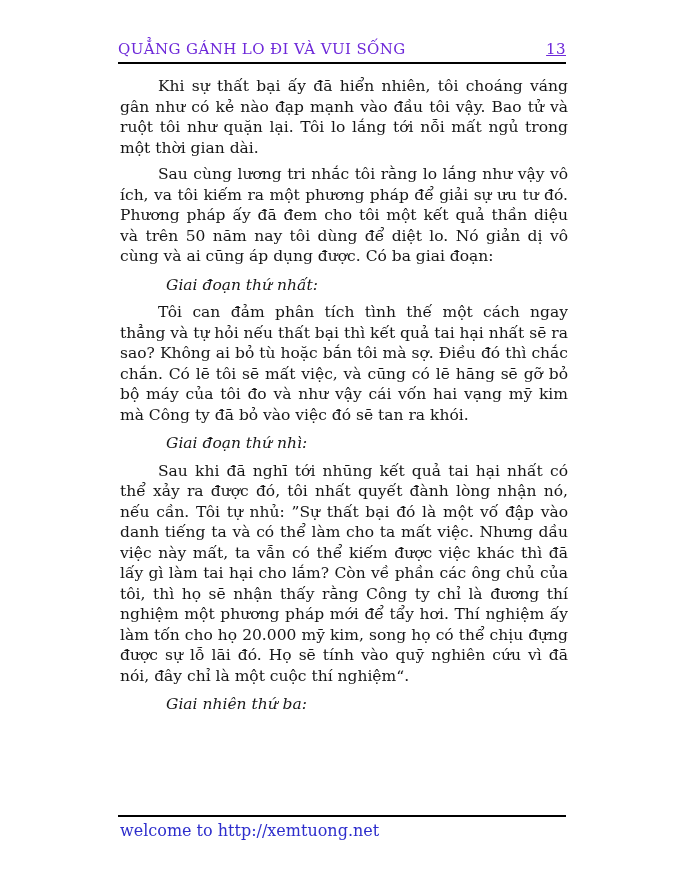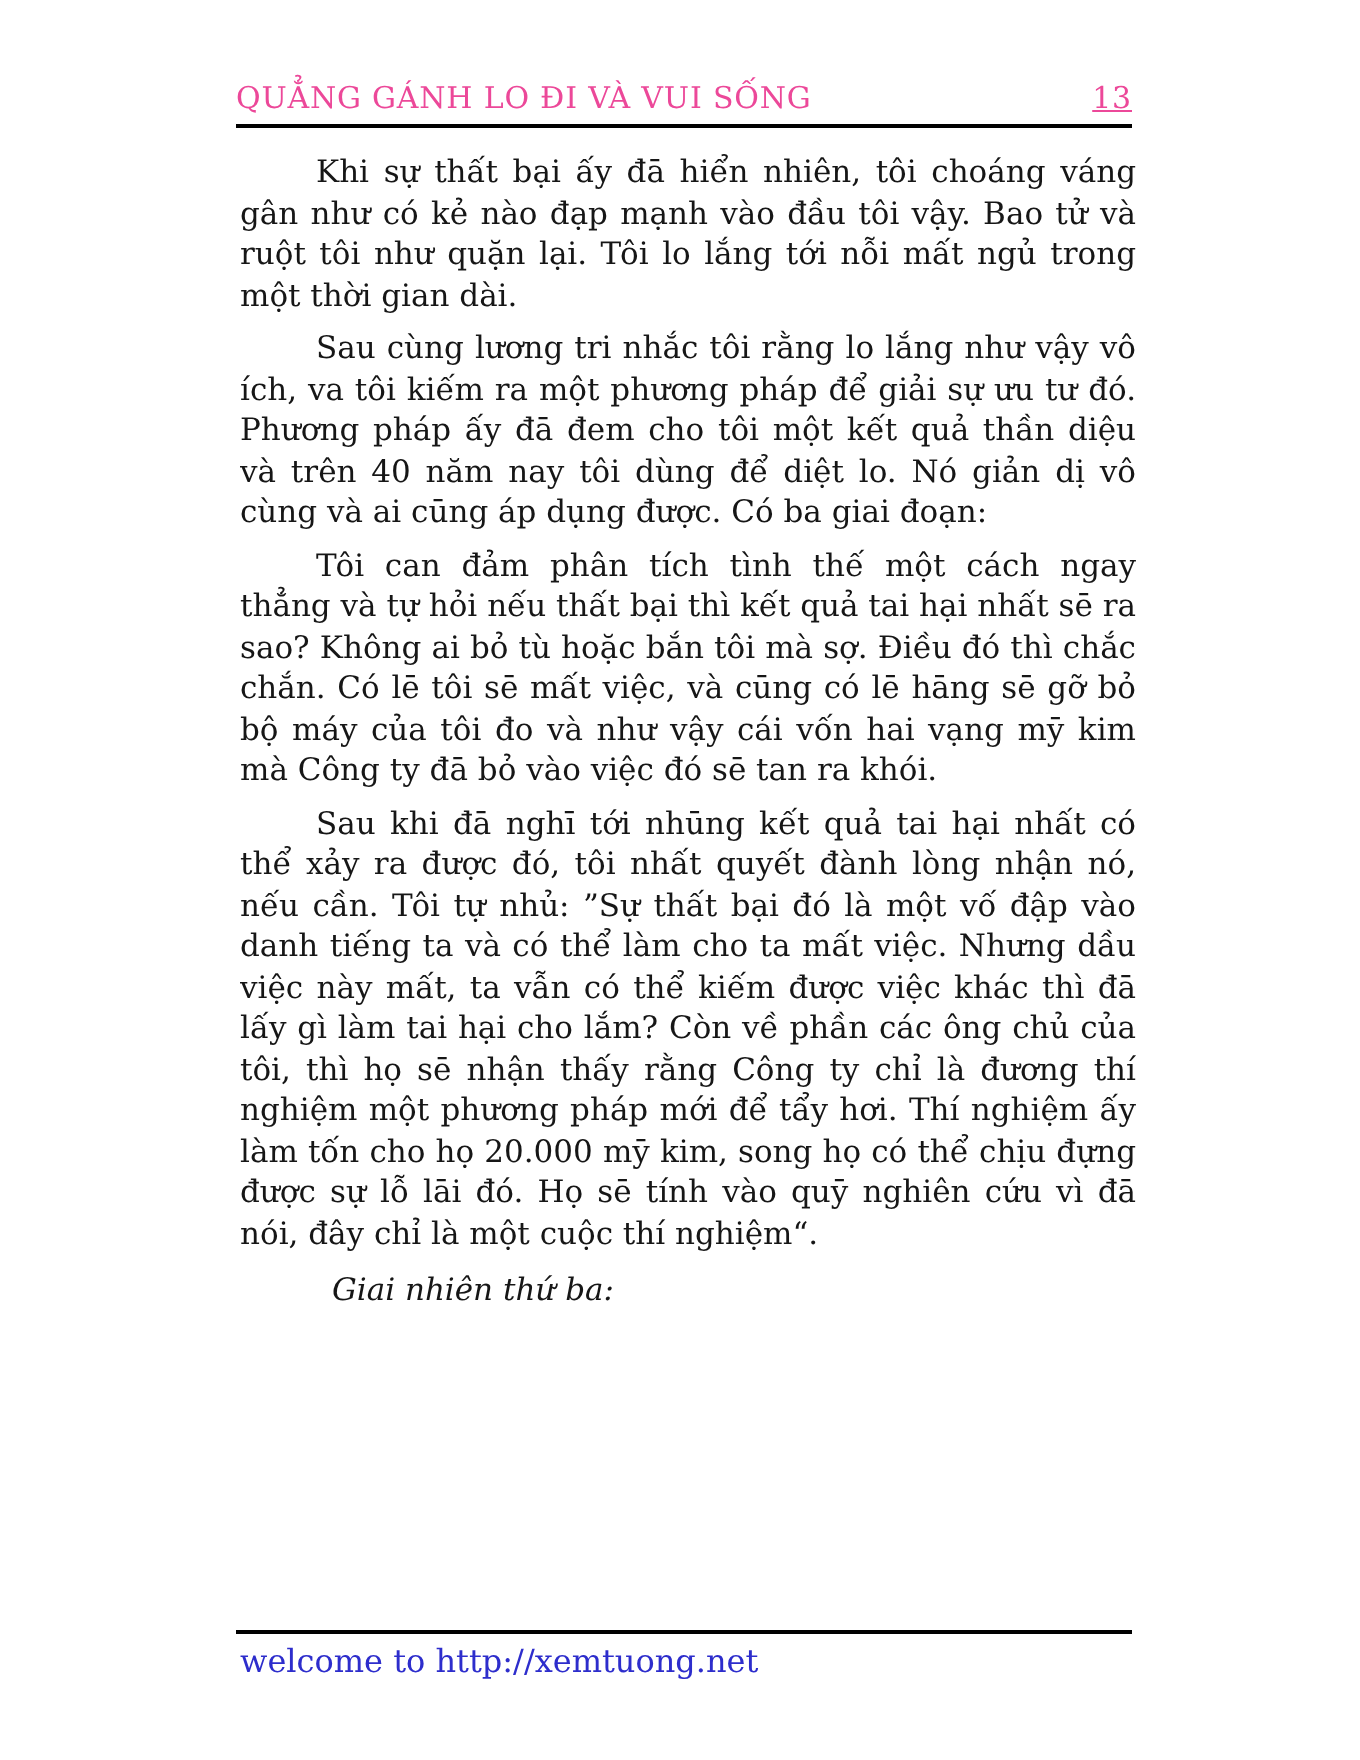--- a/index.html
+++ b/index.html
@@ -17,21 +17,21 @@
   }
   
   .page-header {
     position: absolute;
     top: 40px;
     left: 118px;
     width: 448px;
     display: flex;
     justify-content: space-between;
     align-items: baseline;
-    color: #ec4899;
+    color: #6d28d9;
     font-size: 15px;
     letter-spacing: 0.4px;
   }
   .running-title { white-space: nowrap; }
   .page-number { font-size: 15px; text-decoration: underline; }
   .header-rule {
     position: absolute;
     top: 62px;
     left: 118px;
     width: 448px;
@@ -91,22 +91,24 @@
 
   <div class="page-header">
     <span class="running-title">QUẲNG GÁNH LO ĐI VÀ VUI SỐNG</span>
     <span class="page-number">13</span>
   </div>
 
   <div class="header-rule"></div>
 
   <div class="page-body">
       <p class="para">Khi sự thất bại ấy đā hiển nhiên, tôi choáng váng gân như có kẻ nào đạp mạnh vào đầu tôi vậy. Bao tử và ruột tôi như quặn lại. Tôi lo lắng tới nỗi mất ngủ trong một thời gian dài.</p>
-      <p class="para">Sau cùng lương tri nhắc tôi rằng lo lắng như vậy vô ích, va tôi kiếm ra một phương pháp để giải sự ưu tư đó. Phương pháp ấy đā đem cho tôi một kết quả thần diệu và trên 40 năm nay tôi dùng để diệt lo. Nó giản dị vô cùng và ai cūng áp dụng được. Có ba giai đoạn:</p>
+      <p class="para">Sau cùng lương tri nhắc tôi rằng lo lắng như vậy vô ích, va tôi kiếm ra một phương pháp để giải sự ưu tư đó. Phương pháp ấy đā đem cho tôi một kết quả thần diệu và trên 50 năm nay tôi dùng để diệt lo. Nó giản dị vô cùng và ai cūng áp dụng được. Có ba giai đoạn:</p>
+      <p class="heading">Giai đoạn thứ nhất:</p>
       <p class="para">Tôi can đảm phân tích tình thế một cách ngay thẳng và tự hỏi nếu thất bại thì kết quả tai hại nhất sē ra sao? Không ai bỏ tù hoặc bắn tôi mà sợ. Điều đó thì chắc chắn. Có lē tôi sē mất việc, và cūng có lē hāng sē gỡ bỏ bộ máy của tôi đo và như vậy cái vốn hai vạng mȳ kim mà Công ty đā bỏ vào việc đó sē tan ra khói.</p>
+      <p class="heading">Giai đoạn thứ nhì:</p>
       <p class="para">Sau khi đā nghī tới nhūng kết quả tai hại nhất có thể xảy ra được đó, tôi nhất quyết đành lòng nhận nó, nếu cần. Tôi tự nhủ: ”Sự thất bại đó là một vố đập vào danh tiếng ta và có thể làm cho ta mất việc. Nhưng dầu việc này mất, ta vẫn có thể kiếm được việc khác thì đā lấy gì làm tai hại cho lắm? Còn về phần các ông chủ của tôi, thì họ sē nhận thấy rằng Công ty chỉ là đương thí nghiệm một phương pháp mới để tẩy hơi. Thí nghiệm ấy làm tốn cho họ 20.000 mȳ kim, song họ có thể chịu đựng được sự lỗ lāi đó. Họ sē tính vào quȳ nghiên cứu vì đā nói, đây chỉ là một cuộc thí nghiệm“.</p>
       <p class="heading">Giai nhiên thứ ba:</p>
     </div>
 
   <div class="footer-rule"></div>
 
   <div class="page-footer">
     <a class="footer-link">welcome to http://xemtuong.net</a>
   </div>
 

